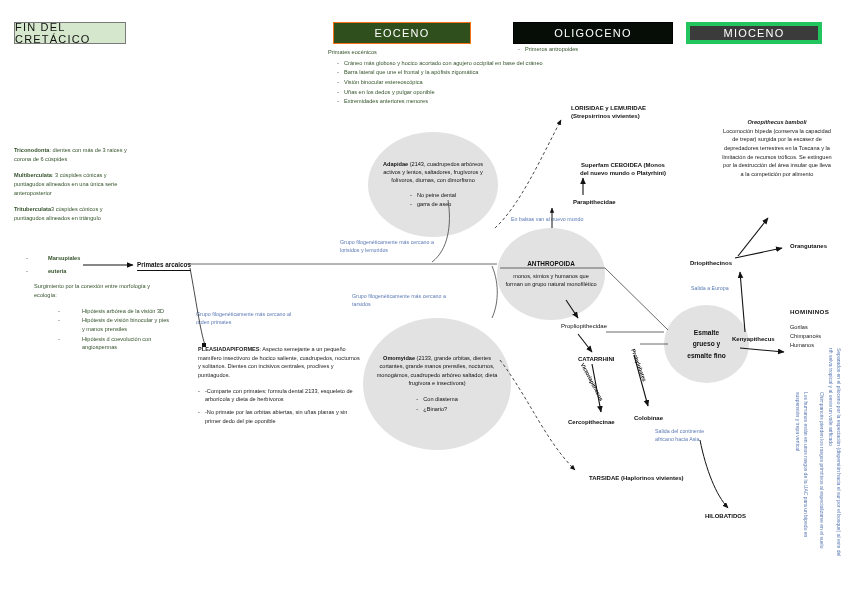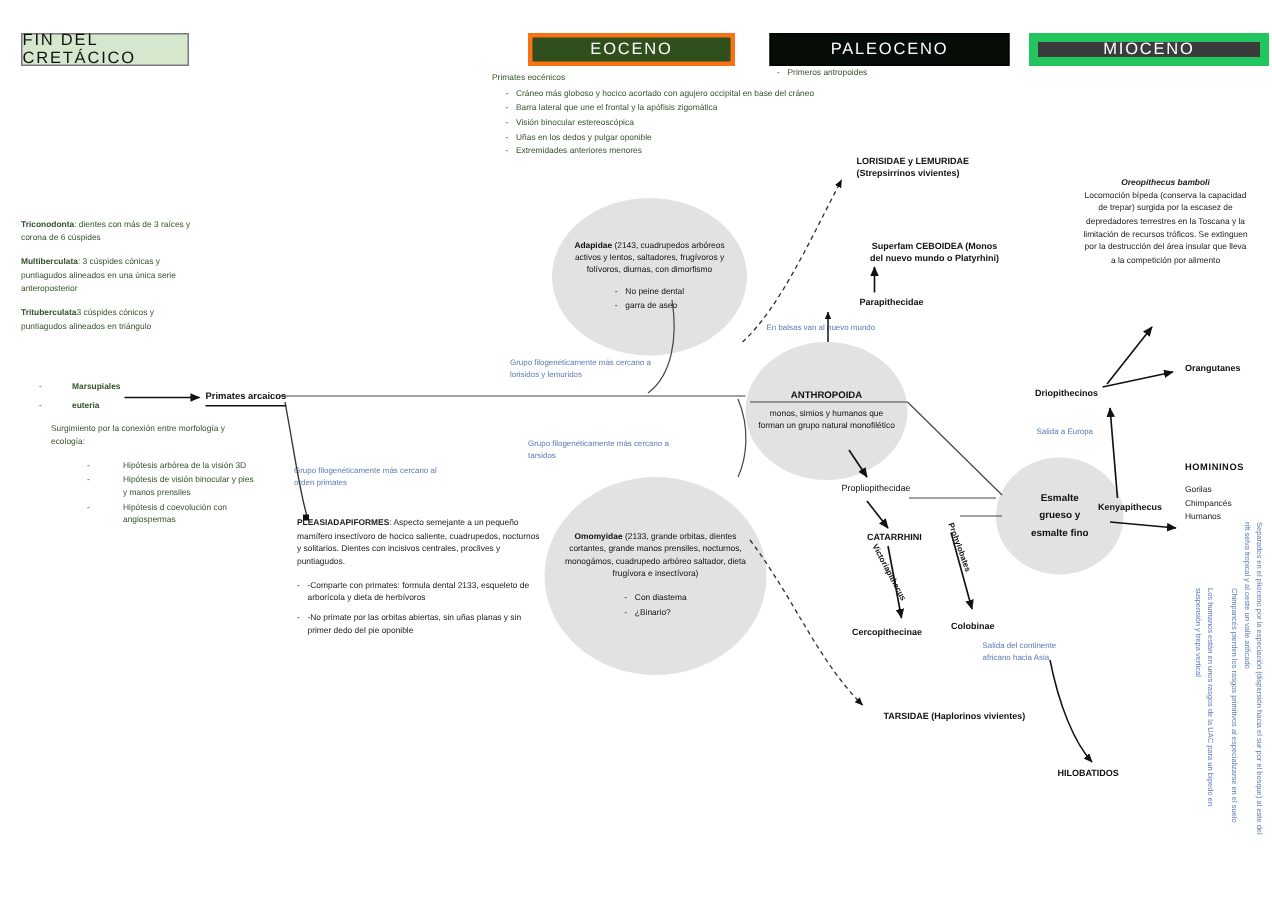--- a/index.html
+++ b/index.html
@@ -8,26 +8,26 @@
   .canvas{position:absolute;left:0;top:0;width:848px;height:599px;}
 
   
   .era{position:absolute;height:22px;display:flex;align-items:center;
        justify-content:center;font-size:11px;letter-spacing:1.2px;
        font-weight:normal;box-sizing:border-box;}
   .era.cret{left:14px;top:22px;width:112px;background:#d5e8cd;color:#111;
             border:1px solid #7a7a7a;}
   .era.paleo{left:148px;top:22px;width:162px;background:#4b7b33;color:#ffffff;
              border:1px solid #3a5f27;}
-  .era.eoc{left:352px;top:22px;width:138px;background:#2f4f1c;color:#ffffff;
-           border:3px solid #f97316;}
+  .era.eoc{left:333px;top:22px;width:138px;background:#2f4f1c;color:#ffffff;
+           border:1px solid #f97316;}
   .era.olig{left:513px;top:22px;width:160px;background:#060d06;color:#ffffff;
             border:1px solid #000;}
-  .era.mio{left:686px;top:22px;width:160px;background:#3b3b3b;color:#ffffff;
-           border:6px solid #22c55e;text-align:right;}
+  .era.mio{left:686px;top:22px;width:136px;background:#3b3b3b;color:#ffffff;
+           border:4px solid #22c55e;text-align:right;}
 
   
   .tb{position:absolute;font-size:5.6px;line-height:1.55;}
   .grn{color:#33522a;}
   .blu{color:#5b7ab5;}
   .blk{color:#1a1a1a;}
   .bold{font-weight:bold;}
   .it{font-style:italic;}
   ul.d{margin:0;padding:0;list-style:none;}
   ul.d li{position:relative;padding-left:7px;margin-bottom:1px;}
@@ -50,21 +50,21 @@
   .rot-lbl{position:absolute;transform-origin:0 0;font-size:5.4px;
            color:#111;white-space:nowrap;font-weight:bold;}
 </style>
 </head>
 <body>
 
 <div class="canvas">
 
   <div class="era cret">FIN DEL CRETÁCICO</div>
   <div class="era eoc">EOCENO</div>
-  <div class="era olig">PALEOCENO</div>
+  <div class="era olig">OLIGOCENO</div>
   <div class="era mio">MIOCENO</div>
 
   <div class="tb grn" style="left:328px;top:48px;width:216px;">
     <div>Primates eocénicos</div>
     <ul class="d" style="margin-top:2px;margin-left:9px;">
       <li>Cráneo más globoso y hocico acortado con agujero occipital en base del cráneo</li>
       <li>Barra lateral que une el frontal y la apófisis zigomática</li>
       <li>Visión binocular estereoscópica</li>
       <li>Uñas en los dedos y pulgar oponible</li>
       <li>Extremidades anteriores menores</li>

